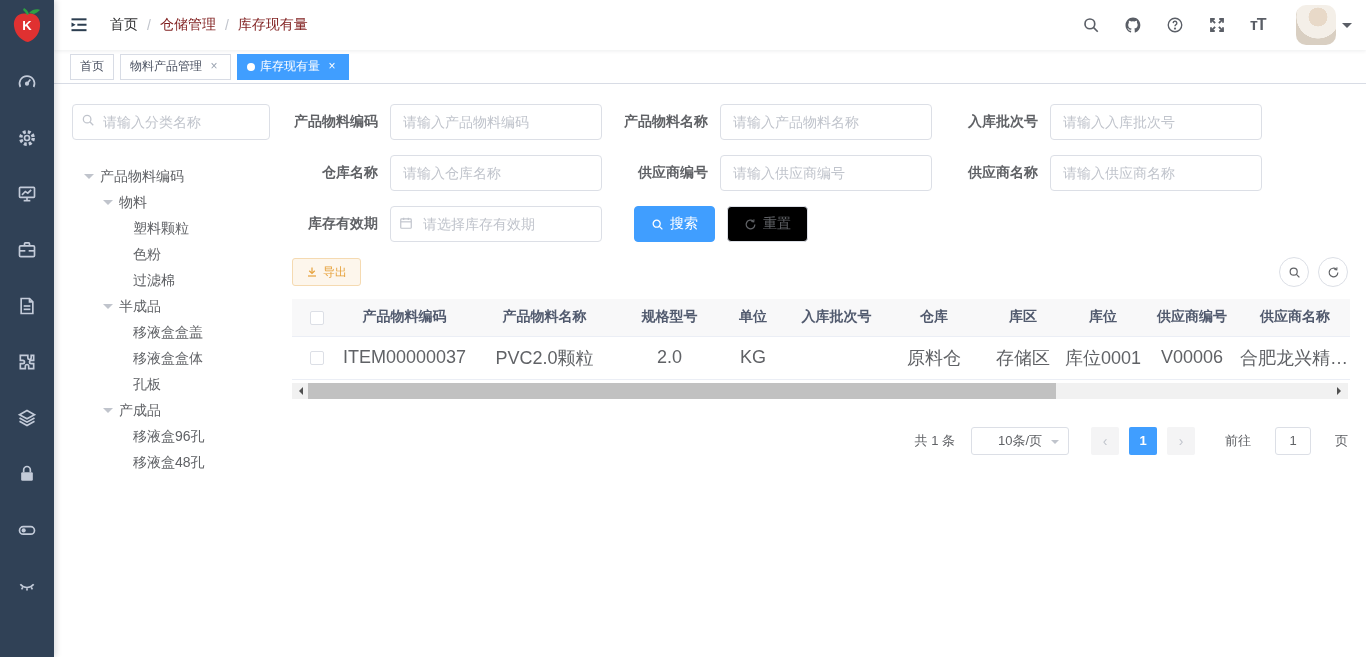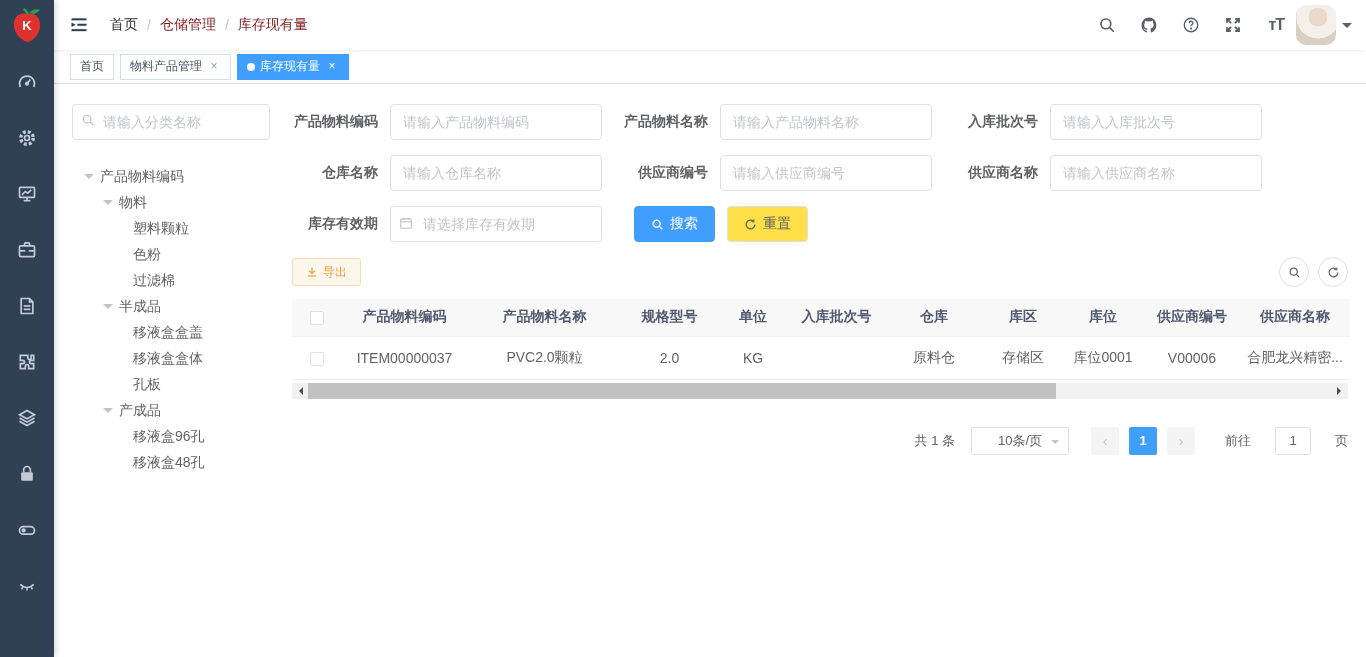--- a/index.html
+++ b/index.html
@@ -18,21 +18,21 @@
   .main { flex:1; display:flex; flex-direction:column; min-width:0; }
 
   
   .navbar { height:50px; background:#fff; display:flex; align-items:center; padding:0 14px 0 0; box-shadow:0 1px 4px rgba(0,21,41,.08); position:relative; z-index:4; }
   .hamburger { width:50px; height:50px; display:flex; align-items:center; justify-content:center; color:#2c3e50; cursor:pointer; }
   .breadcrumb { display:flex; align-items:center; gap:9px; margin-left:6px; }
   .crumb-first { color:#303133; }
   .crumb { color:#7f1d1d; }
   .crumb-sep { color:#c0c4cc; }
   .nav-right { margin-left:auto; display:flex; align-items:center; gap:8px; }
-  .nav-btn { width:34px; height:40px; display:flex; align-items:center; justify-content:flex-end; color:#5a5e66; cursor:pointer; }
+  .nav-btn { width:34px; height:40px; display:flex; align-items:center; justify-content:flex-start; color:#5a5e66; cursor:pointer; }
   .nav-btn svg { width:18px; height:18px; }
   .font-size-glyph { font-weight:700; font-size:16px; letter-spacing:-1px; }
   .avatar-wrap { display:flex; align-items:center; gap:6px; margin-left:4px; cursor:pointer; }
   .avatar { width:40px; height:40px; border-radius:10px;
     background:radial-gradient(circle at 55% 30%, #e8d9c8 0 26%, #f4efe8 27% 60%, #d9cfc2 61% 100%); }
   .caret-down { width:0; height:0; border:5px solid transparent; border-top-color:#5a5e66; margin-top:5px; }
 
   
   .tags-bar { height:34px; background:#fff; border-bottom:1px solid #d8dce5; box-shadow:0 1px 3px rgba(0,0,0,.04); display:flex; align-items:center; padding-left:16px; gap:6px; }
   .tag { height:26px; display:inline-flex; align-items:center; padding:0 9px; border:1px solid #d8dce5; background:#fff; color:#495060; font-size:12px; cursor:pointer; gap:5px; }
@@ -62,36 +62,36 @@
 
   
   .form-row { display:flex; margin-bottom:15px; }
   .form-item { display:flex; align-items:center; margin-right:20px; }
   .form-label { width:98px; text-align:right; padding-right:12px; font-weight:700; color:#606266; flex:none; white-space:nowrap; }
   .form-input { position:relative; width:212px; }
   .form-input input { width:100%; height:36px; border:1px solid #dcdfe6; border-radius:4px; padding:0 12px; font-size:14px; color:#606266; outline:none; font-family:inherit; }
   .form-input input::placeholder { color:#c0c4cc; }
   .form-input.with-icon input { padding-left:32px; }
   .input-prefix { position:absolute; left:9px; top:10px; color:#c0c4cc; }
-  .btn { display:inline-flex; align-items:center; justify-content:center; gap:6px; height:36px; padding:0 16px; border-radius:4px; font-size:14px; cursor:pointer; border:1px solid #dcdfe6; background:#fde047; color:#606266; font-family:inherit; }
+  .btn { display:inline-flex; align-items:center; justify-content:center; gap:6px; height:36px; padding:0 16px; border-radius:4px; font-size:14px; cursor:pointer; border:1px solid #dcdfe6; background:#000000; color:#606266; font-family:inherit; }
   .btn-primary { background:#409EFF; border-color:#409EFF; color:#fff; }
   .btn-search { margin-left:12px; }
   .btn-reset { margin-left:12px; }
 
   
   .toolbar { display:flex; align-items:center; margin:2px 0 12px 0; }
   .btn-export { height:28px; padding:0 13px; font-size:12px; color:#E6A23C; background:#fdf6ec; border:1px solid #f5dab1; border-radius:3px; display:inline-flex; align-items:center; gap:5px; cursor:pointer; font-family:inherit; }
   .toolbar-right { margin-left:auto; display:flex; gap:9px; }
   .circle-btn { width:30px; height:30px; border-radius:50%; border:1px solid #dcdfe6; background:#fff; color:#606266; display:flex; align-items:center; justify-content:center; cursor:pointer; }
   .circle-btn svg { width:13px; height:13px; }
 
   
   table.grid { width:100%; border-collapse:collapse; table-layout:fixed; }
   table.grid th { background:#f8f8f9; color:#515a6e; font-weight:700; height:37px; font-size:14px; border-bottom:1px solid #ebeef5; text-align:center; white-space:nowrap; overflow:hidden; }
-  table.grid td { height:43px; color:#606266; font-size:14px; border-bottom:1px solid #ebeef5; text-align:center; white-space:nowrap; overflow:hidden; text-overflow:ellipsis; }
+  table.grid td { height:43px; color:#606266; font-size:18px; border-bottom:1px solid #ebeef5; text-align:center; white-space:nowrap; overflow:hidden; text-overflow:ellipsis; }
   .checkbox { display:inline-block; width:14px; height:14px; border:1px solid #dcdfe6; border-radius:2px; background:#fff; vertical-align:middle; cursor:pointer; }
 
   
   .hscroll { height:16px; background:#f1f1f1; display:flex; align-items:center; margin-top:3px; }
   .hs-arrow { width:16px; height:16px; flex:none; display:flex; align-items:center; justify-content:center; cursor:pointer; }
   .hs-left-tri { width:0; height:0; border:4px solid transparent; border-right-color:#505050; margin-right:2px; }
   .hs-right-tri { width:0; height:0; border:4px solid transparent; border-left-color:#505050; margin-left:2px; }
   .hs-track { flex:1; height:16px; position:relative; }
   .hs-thumb { position:absolute; left:0; top:0; height:16px; width:73%; background:#c1c1c1; cursor:grab; }
 

